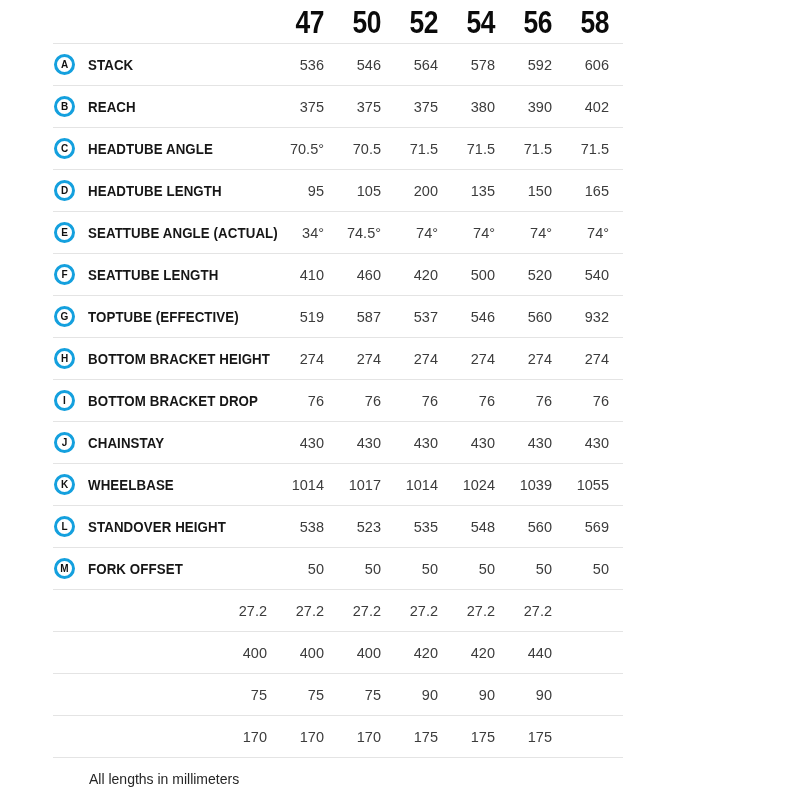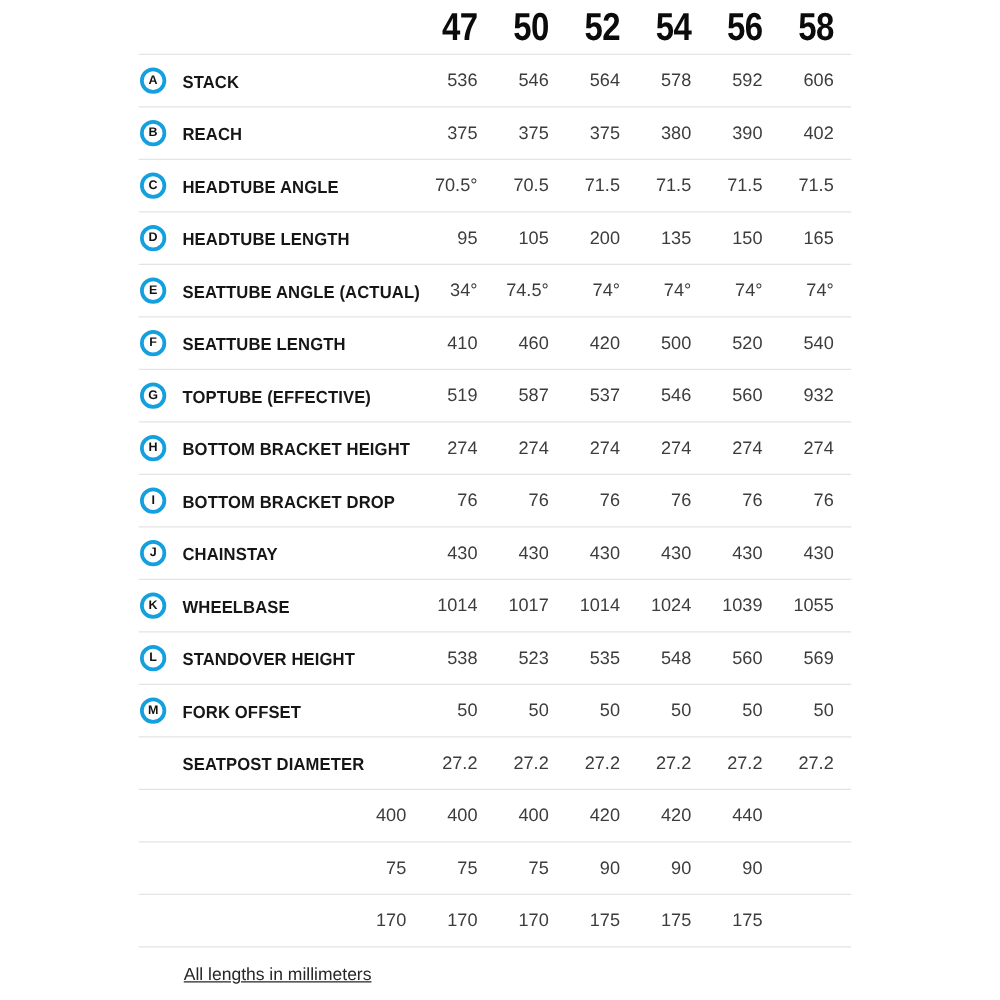--- a/index.html
+++ b/index.html
@@ -4,21 +4,21 @@
 <style>
   * { margin: 0; padding: 0; box-sizing: border-box; }
   html, body {
     width: 800px; height: 800px;
     background: #ffffff;
     font-family: "Liberation Sans", sans-serif;
     overflow: hidden;
   }
   :root { --badge: #14a0de; --line: #e4e4e4; }
 
-  .sheet { margin-left: 111px; width: 570px; }
+  .sheet { margin-left: 53px; width: 570px; }
 
   .grid {
     display: grid;
     grid-template-columns: 214px repeat(6, 57px);
     padding-right: 14px;
     width: 570px;
   }
 
   .header {
     height: 44px;
@@ -73,21 +73,20 @@
     text-align: right;
     font-size: 14.5px;
     color: #3c3c3c;
     white-space: nowrap;
   }
 
   .footnote {
     margin: 13px 0 0 36px;
     font-size: 14px;
     color: #262626;
-    text-decoration: underline;
   }
 </style>
 </head>
 <body>
 
 <div class="sheet">
   <div class="grid header" id="header-row">
     <div class="label-cell"></div>
   <div class="size-h">47</div>
       <div class="size-h">50</div>
@@ -260,24 +259,20 @@
     </div>
   <div class="val">50</div>
         <div class="val">50</div>
         <div class="val">50</div>
         <div class="val">50</div>
         <div class="val">50</div>
         <div class="val">50</div>
       </div>
 
   <div class="grid row">
-    <div class="label-cell">
-      <span class="badge hidden"></span>
-      <span class="label">SEATPOST DIAMETER</span>
-    </div>
   <div class="val">27.2</div>
         <div class="val">27.2</div>
         <div class="val">27.2</div>
         <div class="val">27.2</div>
         <div class="val">27.2</div>
         <div class="val">27.2</div>
       </div>
 
   <div class="grid row">
   <div class="val">400</div>

